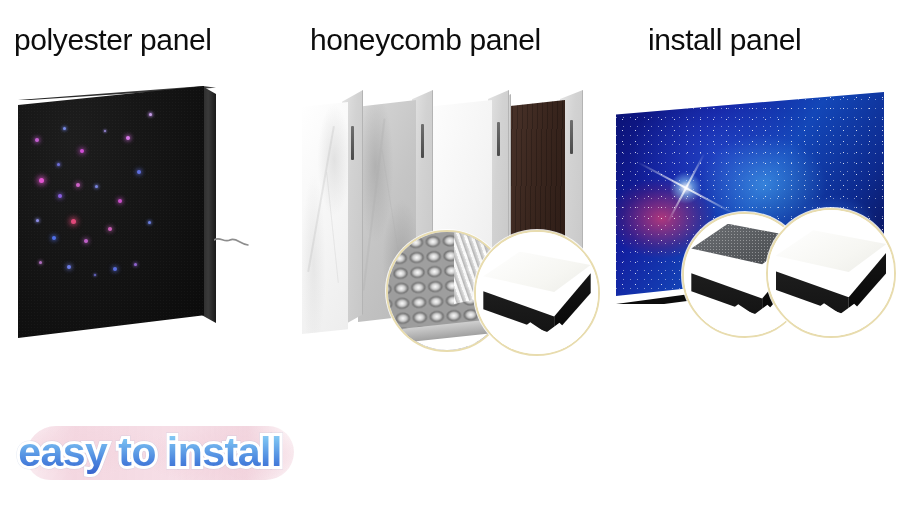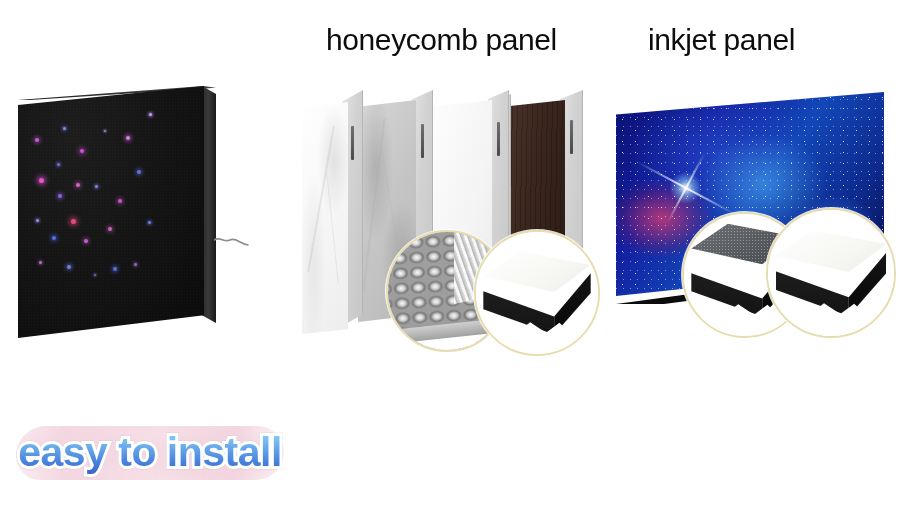--- a/index.html
+++ b/index.html
@@ -24,21 +24,21 @@
     position:absolute;
     top:20px;
     font-size:30px;
     font-weight:400;
     color:#0d0d0d;
     letter-spacing:-0.4px;
     white-space:nowrap;
     line-height:40px;
   }
   #title-1{left:14px;}
-  #title-2{left:26px;}
+  #title-2{left:10px;}
   #title-3{left:48px;}
 
   
   .stage{position:absolute;left:0;top:82px;width:300px;height:290px;}
 
   
   .star-wrap{position:absolute;left:18px;top:4px;width:230px;height:260px;}
   .star-face{
     position:absolute;left:0;top:0;width:186px;height:252px;
     background:
@@ -187,21 +187,21 @@
   .gx-ray2{position:absolute;left:26%;top:47%;width:2px;height:78px;
     background:linear-gradient(180deg,transparent,rgba(255,255,255,.85),transparent);
     transform:translate(-50%,-50%) rotate(28deg);}
   .gx-edge{
     position:absolute;left:10px;top:8px;width:268px;height:212px;
     clip-path:polygon(0% 100%, 100% 83%, 100% 86.5%, 0% 103%);
     background:linear-gradient(180deg,#2a2a2a,#0c0c0c);
   }
 
   
-  .cap{position:absolute;left:0;width:300px;top:400px;height:110px;}
+  .cap{position:absolute;left:0;width:300px;top:400px;height:110px;padding-left:20px;}
   .brush{
     position:absolute;left:50%;top:26px;transform:translateX(-50%);
     height:54px;border-radius:30px 26px 28px 24px;
     background:
       radial-gradient(ellipse 52% 62% at 20% 45%, rgba(244,214,223,.95) 0%, rgba(244,214,223,0) 72%),
       radial-gradient(ellipse 50% 70% at 78% 55%, rgba(242,210,220,.9) 0%, rgba(242,210,220,0) 75%),
       linear-gradient(92deg, rgba(246,222,230,.55) 0%, rgba(243,213,223,.95) 18%, rgba(245,219,228,.9) 55%, rgba(240,206,217,.85) 82%, rgba(248,232,238,.35) 100%);
     filter:blur(0.6px);
   }
   .cap-text{
@@ -237,20 +237,21 @@
     paint-order:stroke fill;
   }
 </style>
 </head>
 <body>
 
 <div class="board">
 
   <div class="col" id="col-1">
 
+    <div class="title" id="title-1">polyester panel</div>
 
     <div class="stage">
       <div class="star-wrap">
         <div class="star-top"></div>
         <div class="star-side"></div>
         <div class="star-face"></div>
 
         <div class="star" style="left:131px;top:27px;width:3px;height:3px;background:#c8a0e8;box-shadow:0 0 3px 1px rgba(190,140,235,.7);"></div>
         <div class="star" style="left:45px;top:41px;width:3px;height:3px;background:#7a8ce8;box-shadow:0 0 3px 1px rgba(110,130,235,.6);"></div>
         <div class="star" style="left:86px;top:44px;width:2px;height:2px;background:#9a8ad8;box-shadow:0 0 2px 1px rgba(150,130,220,.5);"></div>
@@ -353,21 +354,21 @@
           </div>
         </div>
 
       </div>
     </div>
 
   </div>
 
   <div class="col" id="col-3">
 
-    <div class="title" id="title-3">inkjet panel</div>
+    <div class="title" id="title-3">install panel</div>
 
     <div class="stage">
       <div class="gx-wrap">
         <div class="gx-edge"></div>
         <div class="gx-face">
           <div class="gx-stars"></div>
           <div class="gx-ray"></div>
           <div class="gx-ray2"></div>
         </div>
 

